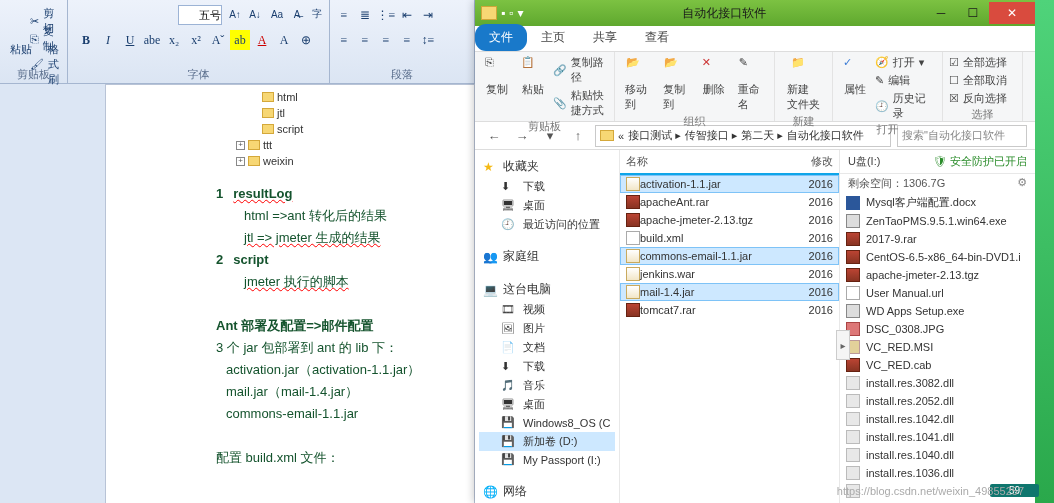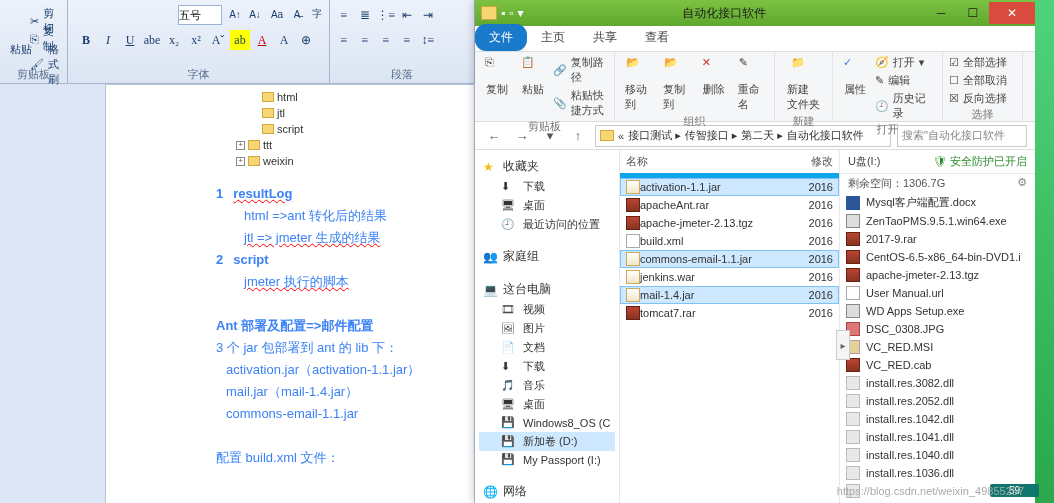--- a/index.html
+++ b/index.html
@@ -4,32 +4,32 @@
 <style>
 * { box-sizing: border-box; margin: 0; padding: 0; }
 body { font-family: "Microsoft YaHei", sans-serif; font-size: 12px; width: 1054px; height: 503px; overflow: hidden; position: relative; background: #fff; }
 .word-bg { position: absolute; left: 0; top: 0; width: 1054px; height: 503px; background: #dce6f4; }
 .word-ribbon { position: absolute; left: 0; top: 0; width: 475px; height: 84px; background: linear-gradient(#edf2fb, #dbe5f3); border-bottom: 1px solid #a5b6d0; }
 .ribbon-clip { position: absolute; left: 0; top: 0; width: 68px; height: 84px; border-right: 1px solid #a5b6d0; }
 .ribbon-btn { display: flex; align-items: center; gap: 4px; padding: 2px 6px; font-size: 11px; color: #1a3e6e; }
 .ribbon-group-label { position: absolute; bottom: 2px; width: 100%; text-align: center; font-size: 11px; color: #5a6e8c; }
 .ribbon-font { position: absolute; left: 68px; top: 0; width: 262px; height: 84px; border-right: 1px solid #a5b6d0; }
 .ribbon-para { position: absolute; left: 330px; top: 0; width: 145px; height: 84px; border-right: 1px solid #a5b6d0; }
-.fontsize-sel { position: absolute; left: 110px; top: 5px; width: 44px; height: 20px; border: 1px solid #9cb3d5; background: #fff; font-size: 11px; text-align: left; line-height: 18px; }
+.fontsize-sel { position: absolute; left: 110px; top: 5px; width: 44px; height: 20px; border: 1px solid #9cb3d5; background: #fff; font-size: 11px; text-align: right; line-height: 18px; }
 .fontsize-arrows { position: absolute; left: 158px; top: 5px; display: flex; gap: 2px; }
 .mini-btn { width: 18px; height: 18px; border: 1px solid transparent; display: flex; align-items: center; justify-content: center; font-size: 10px; color: #1a3e6e; }
 .font-row2 { position: absolute; left: 8px; top: 30px; display: flex; gap: 2px; }
 .fmt-btn { width: 20px; height: 20px; display: flex; align-items: center; justify-content: center; font-size: 12px; font-family: "Times New Roman", serif; color: #1a3e6e; }
 .para-row { display: flex; gap: 1px; }
 .word-page { position: absolute; left: 105px; top: 84px; width: 370px; height: 475px; background: #fff; border: 1px solid #b8c3d6; overflow: hidden; }
 .tree { position: absolute; left: 130px; top: 4px; font-size: 11px; color: #333; line-height: 16px; }
 .tree-item { display: flex; align-items: center; gap: 3px; }
 .tree-fold { width: 9px; height: 9px; border: 1px solid #888; display: inline-flex; align-items: center; justify-content: center; font-size: 8px; color: #555; }
 .folder-icon { width: 12px; height: 10px; background: #f7d774; border: 1px solid #d4a83a; }
-.doc-content { position: absolute; left: 110px; top: 98px; width: 250px; font-size: 13px; color: #3b82f6; line-height: 22px; }
+.doc-content { position: absolute; left: 110px; top: 98px; width: 250px; font-size: 13px; color: #14532d; line-height: 22px; }
 .doc-content .num { font-weight: bold; margin-right: 10px; }
 .doc-content .b { font-weight: bold; }
 .underline-wavy { text-decoration: underline wavy red; text-decoration-thickness: 1px; }
 .explorer { position: absolute; left: 475px; top: 0; width: 560px; height: 503px; background: #fff; box-shadow: -2px 0 8px rgba(0,0,0,0.2); }
 .exp-titlebar { height: 26px; background: linear-gradient(#7cc242, #5fa82e); display: flex; align-items: center; justify-content: space-between; color: #fff; }
 .exp-title-left { display: flex; align-items: center; gap: 4px; padding-left: 6px; }
 .exp-title-center { flex: 1; text-align: center; font-size: 12px; color: #1a1a1a; }
 .exp-title-btns { display: flex; }
 .titlebar-btn { width: 32px; height: 22px; display: flex; align-items: center; justify-content: center; color: #1a1a1a; font-size: 12px; }
 .titlebar-close { background: #d94b3e; color: #fff; width: 46px; }
@@ -52,21 +52,21 @@
 .exp-nav { width: 145px; border-right: 1px solid #e8e8e8; padding: 6px 4px; overflow: hidden; }
 .nav-section { margin-bottom: 12px; }
 .nav-head { display: flex; align-items: center; gap: 4px; font-size: 12px; color: #333; padding: 2px 4px; }
 .nav-item { display: flex; align-items: center; gap: 6px; font-size: 11px; color: #333; padding: 2px 4px 2px 22px; }
 .nav-item.sel { background: #cde8ff; }
 .ico { width: 16px; height: 14px; display: inline-block; }
 .ico-star { color: #f5b914; }
 .ico-folder { background: #f7d774; border: 1px solid #d4a83a; width: 14px; height: 11px; }
 .exp-files { flex: 1; display: flex; }
 .file-col { width: 220px; border-right: 1px solid #e8e8e8; }
-.file-head { display: flex; font-size: 11px; color: #555; border-bottom: 5px solid #0ea5e9; padding: 4px 6px; }
+.file-head { display: flex; font-size: 11px; color: #555; border-bottom: 2px solid #0ea5e9; padding: 4px 6px; }
 .file-head .c1 { flex: 1; }
 .file-row { display: flex; align-items: center; gap: 6px; padding: 2px 6px; font-size: 11px; color: #333; }
 .file-row.sel { background: #cde8ff; border: 1px solid #7ec3f7; padding: 1px 5px; }
 .file-row .c1 { flex: 1; display: flex; align-items: center; }
 .fico { width: 14px; height: 14px; display: inline-block; }
 .fico-jar { background: linear-gradient(#fff,#f2e6c7); border: 1px solid #c9aa5e; }
 .fico-rar { background: linear-gradient(#b43,#832); border: 1px solid #621; }
 .fico-tgz { background: linear-gradient(#b43,#832); border: 1px solid #621; }
 .fico-xml { background: #fff; border: 1px solid #aaa; }
 .fico-war { background: linear-gradient(#fff,#f2e6c7); border: 1px solid #c9aa5e; }

